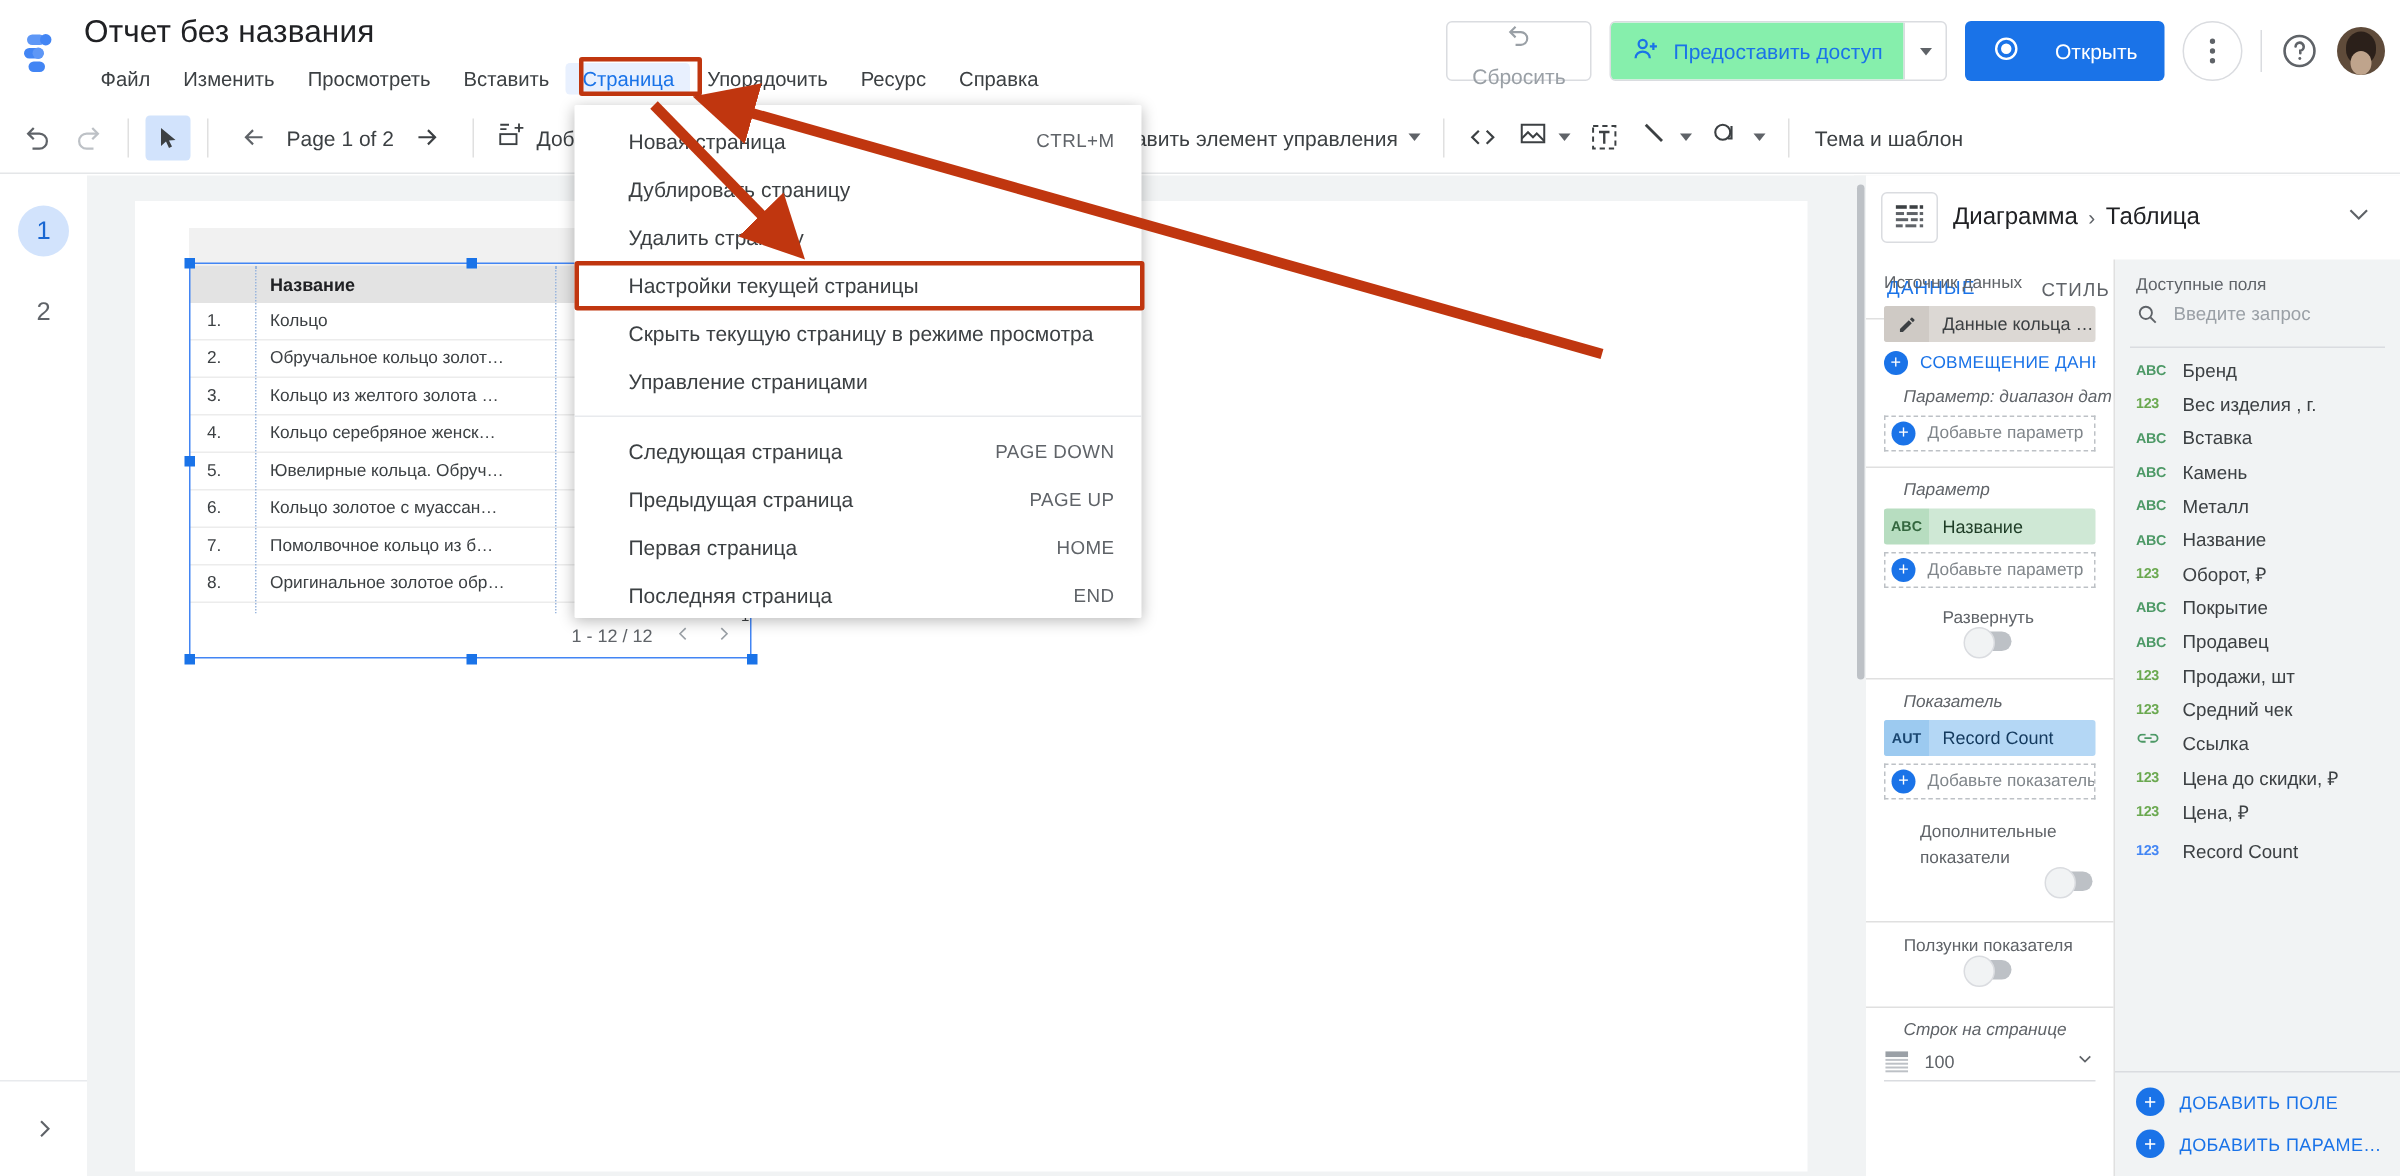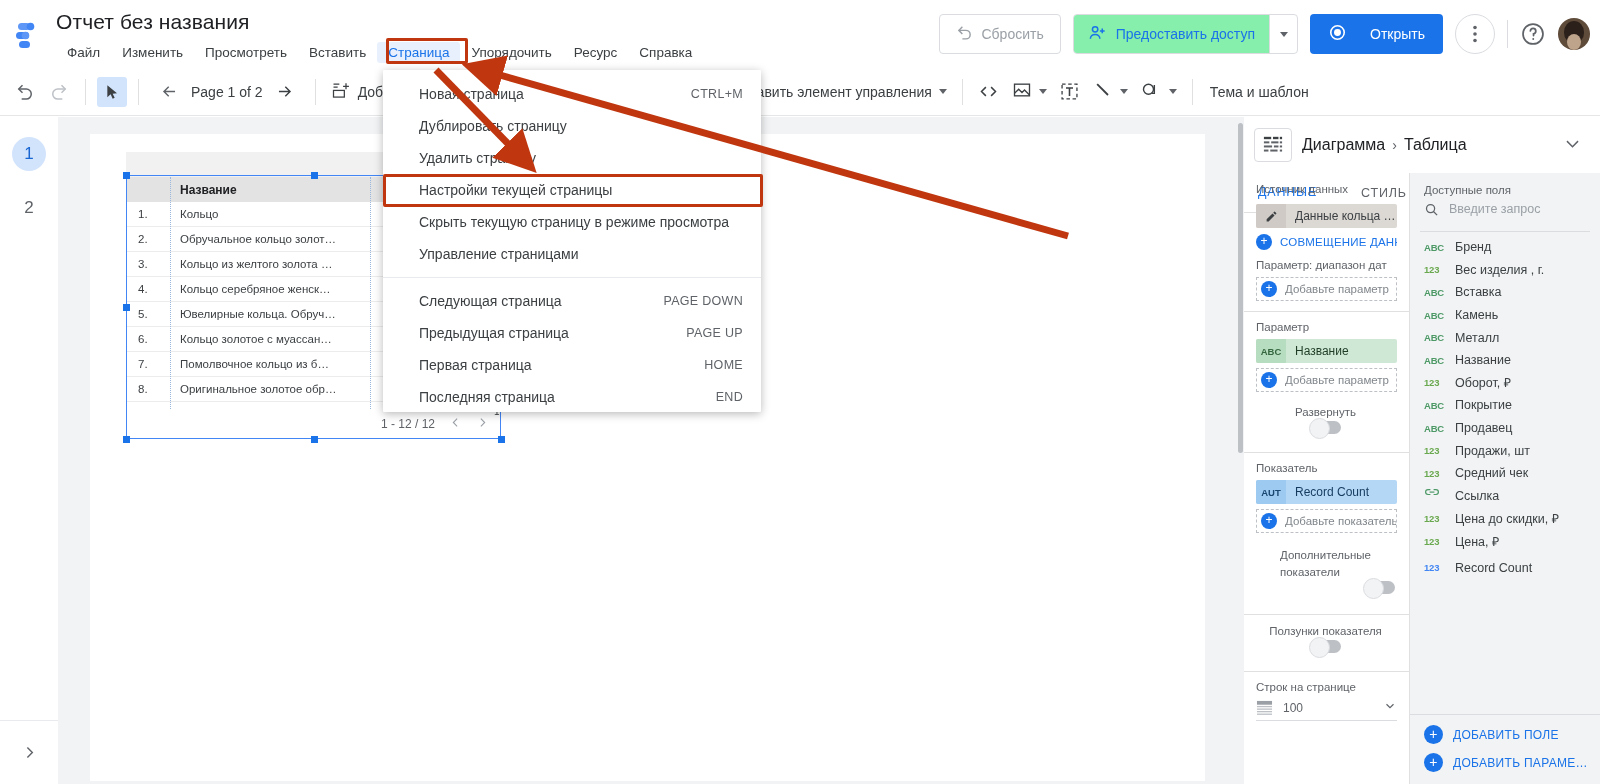--- a/index.html
+++ b/index.html
@@ -17,21 +17,21 @@
   .topbar { position: absolute; left:0; top:0; width:1600px; height:68px; background:#fff; }
   .logo { position:absolute; left:14px; top:18px; width:34px; height:34px; }
   .doc-title { position:absolute; left:56px; top:10px; font-size:21px; color:#202124; letter-spacing:0.1px;}
   .menubar { position:absolute; left:56px; top:41px; height:22px; display:flex; align-items:center; gap:0px;}
   .menu-item { font-size:13.5px; color:#3c4043; padding:3px 11px; border-radius:3px; cursor:default; white-space:nowrap;}
   .menu-item.active { background:#e8f0fe; color:#1a73e8; }
 
   .topbar-right { position:absolute; right:10px; top:12px; height:44px; display:flex; align-items:center; gap:12px; }
   .btn-reset {
     height:40px; display:flex; align-items:center; gap:8px; padding:0 16px;
-    border:1px solid #dadce0; border-radius:4px; color:#9aa0a6; font-size:14px; background:#fff;
+    border:1px solid #dadce0; border-radius:4px; color:#9aa0a6; font-size:14px; background:#fff;flex-direction:column;
   }
   .btn-share-group { display:flex; height:40px; border:1px solid #dadce0; border-radius:4px; overflow:hidden; }
   .btn-share { display:flex; align-items:center; gap:9px; padding:0 14px; color:#1a73e8; font-size:14px; background:#86efac;}
   .btn-share-caret { width:28px; display:flex; align-items:center; justify-content:center; border-left:1px solid #dadce0; }
   .btn-view {
     height:40px; display:flex; align-items:center; gap:23px; padding:0 18px;
     background:#1a73e8; color:#fff; border-radius:4px; font-size:14px; font-weight:500;
   }
   .btn-kebab { width:40px; height:40px; border:1px solid #dadce0; border-radius:50%; display:flex; align-items:center; justify-content:center;}
   .vsep { width:1px; height:28px; background:#dadce0; }
@@ -104,21 +104,21 @@
   .rp-tabs { height:40px; border-bottom:1px solid #e0e0e0; display:flex; padding-left:14px; gap:44px; width:147px;}
   .rp-tab { font-size:12.5px; letter-spacing:.8px; color:#5f6368; height:40px; display:flex; align-items:center; }
   .rp-tab.active { color:#1a73e8; border-bottom:3px solid #1a73e8; }
 
   .cols { position:absolute; left:0; top:56px; width:356px; height:611px; display:flex; }
   .col-data { width:166px; height:611px; border-right:1px solid #e0e0e0; position:relative; }
   .col-fields { width:190px; height:611px; background:#f1f3f4; position:relative; }
 
   .dsec { padding:10px 12px 8px; }
   .dsec-t { font-size:11.5px; color:#5f6368; margin-bottom:7px; }
-  .dlabel { font-size:11.5px; color:#5f6368; margin:9px 0 6px 12px;}
+  .dlabel { font-size:11.5px; color:#5f6368; margin:9px 0 6px 25px;font-style:italic;}
   .chip { height:24px; display:flex; align-items:center; font-size:12px; border-radius:2px; overflow:hidden; margin:0 12px 5px;}
   .chip .badge { width:30px; height:24px; display:flex; align-items:center; justify-content:center; font-size:9.5px; font-weight:bold;}
   .chip .cname { padding-left:9px; overflow:hidden; white-space:nowrap; }
   .chip.src { background:#dcd8d4; color:#3c4043; }
   .chip.src .badge { background:#cfcac5; }
   .chip.dim { background:#cfe8d5; color:#1e3c26; }
   .chip.dim .badge { background:#b7ddc0; color:#34673f; }
   .chip.met { background:#b4d7f5; color:#143a5e; }
   .chip.met .badge { background:#9ccaf0; color:#1a4771; }
   .addchip { height:24px; display:flex; align-items:center; gap:8px; margin:0 12px 4px; padding-left:4px;

